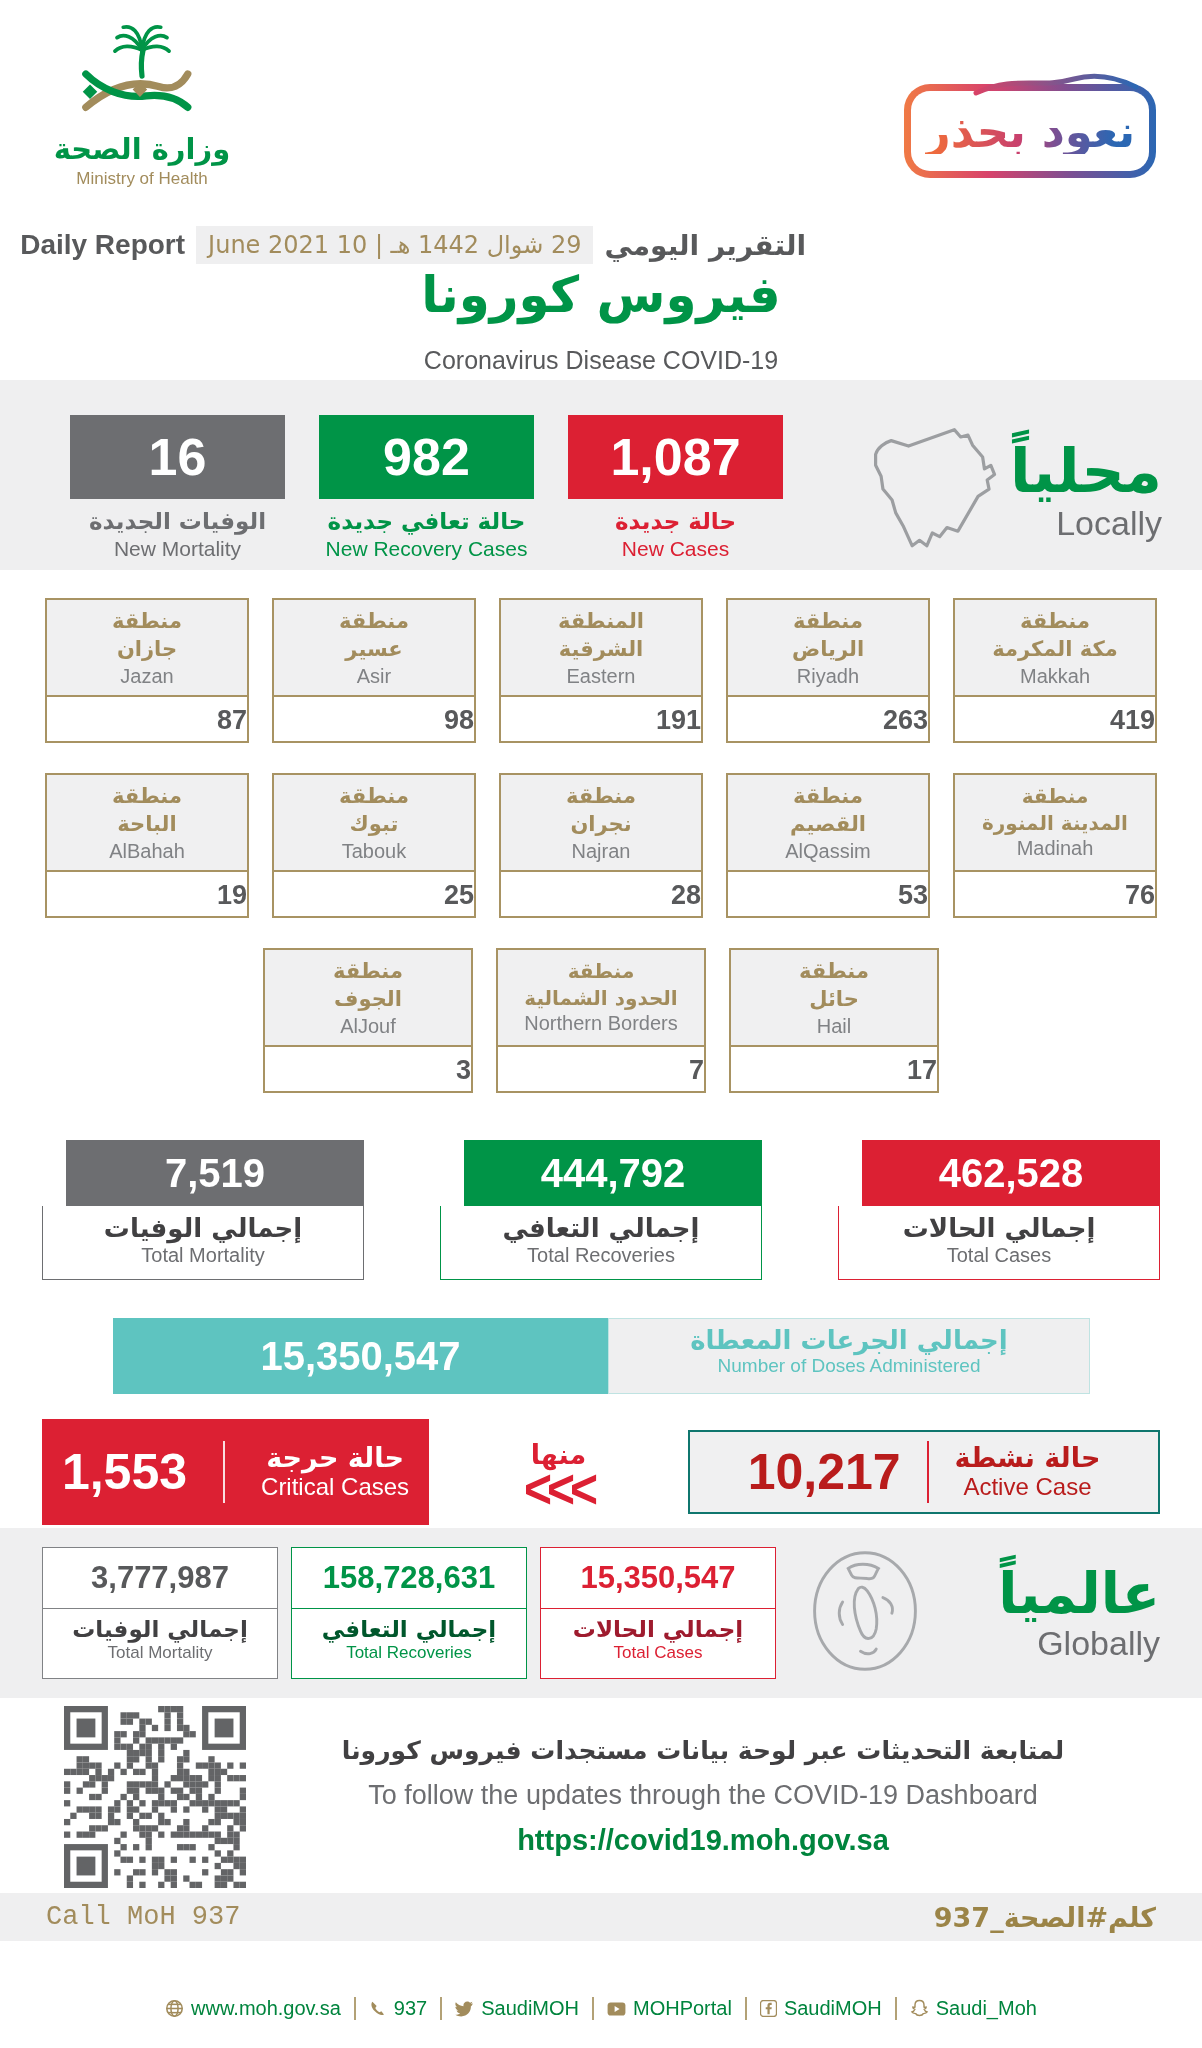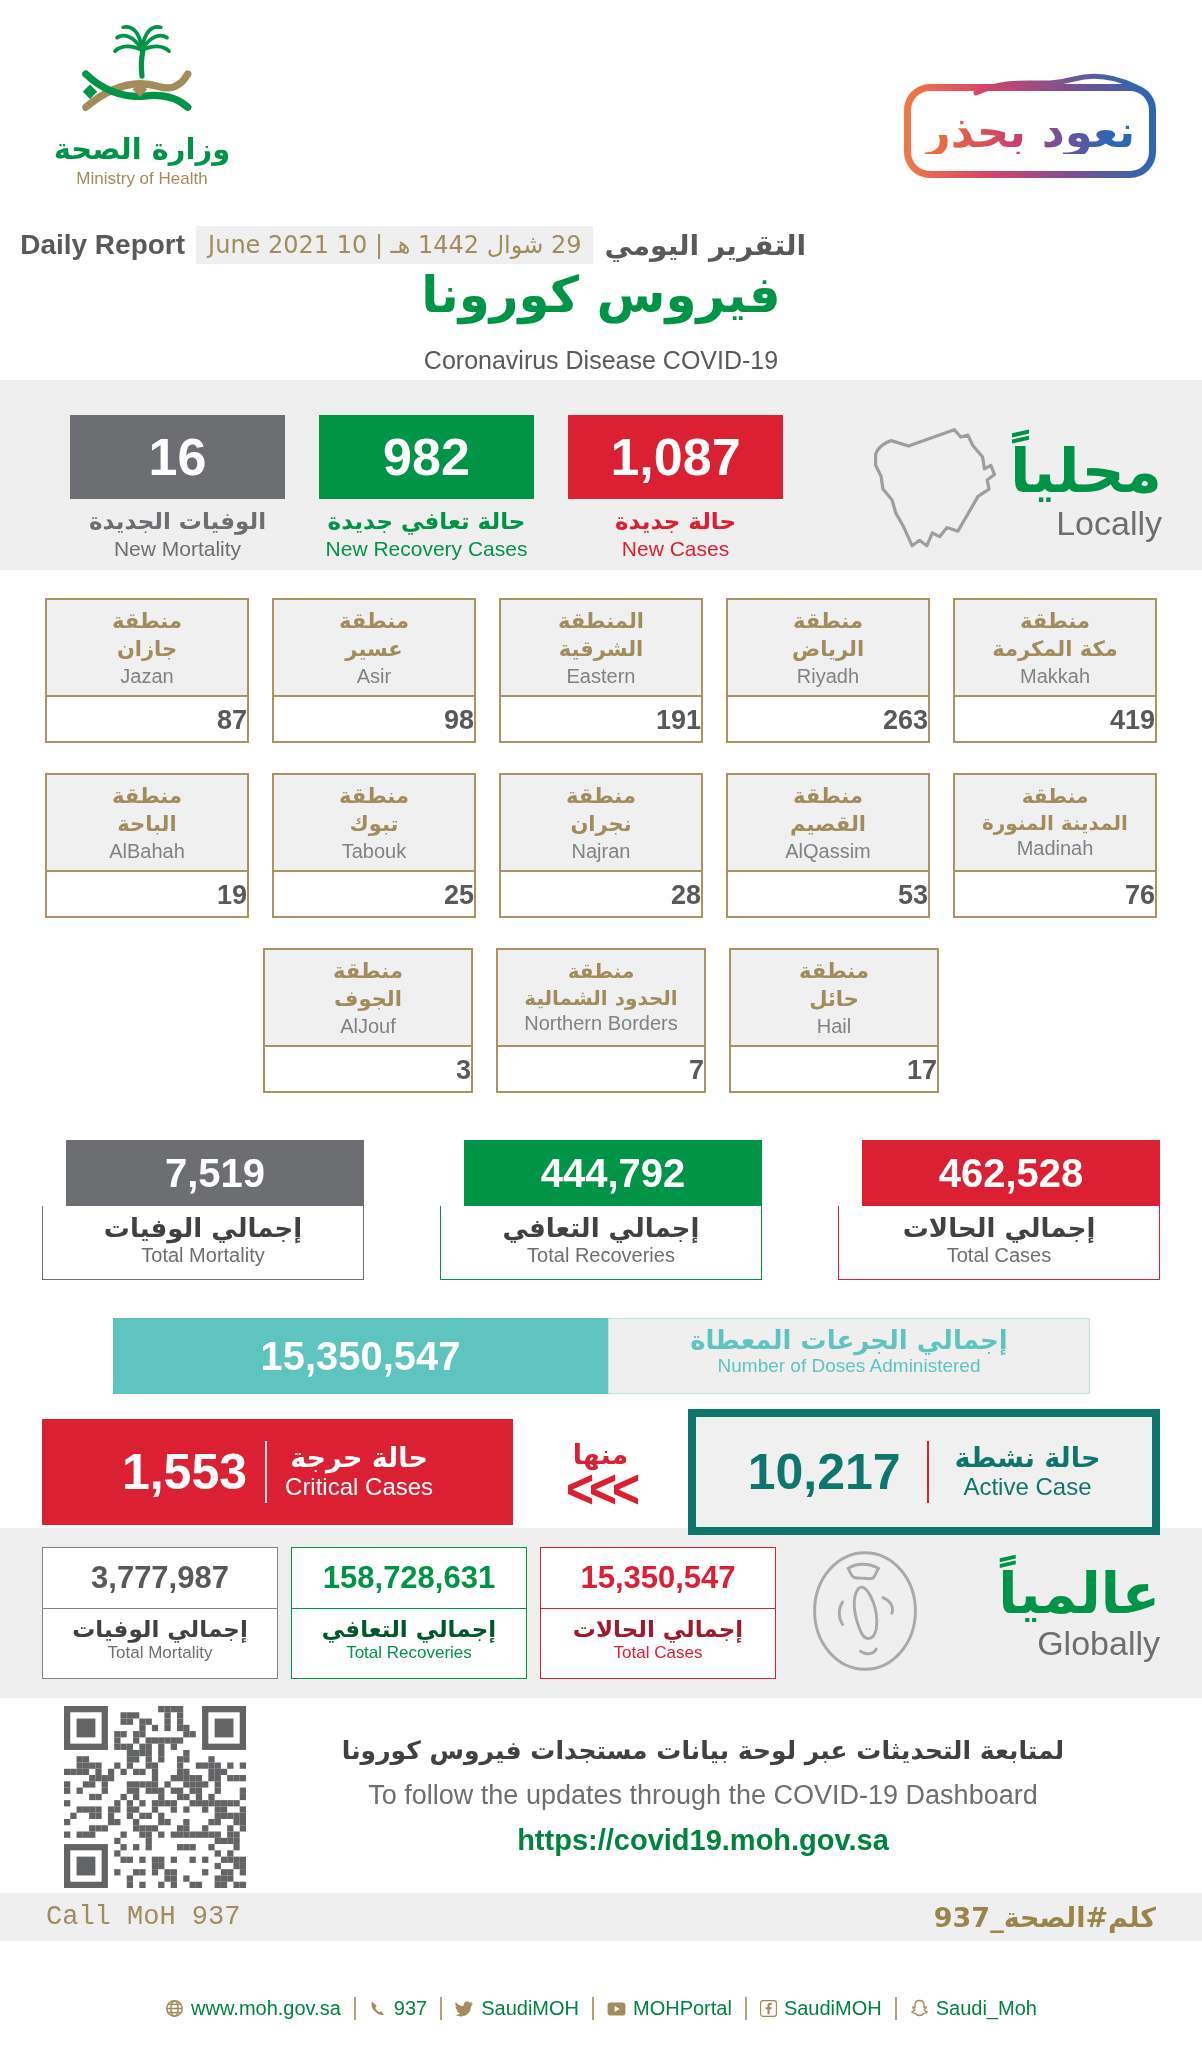--- a/index.html
+++ b/index.html
@@ -78,33 +78,33 @@
   .doses-bar { margin-left:113px; margin-top:8px; width:977px; height:76px; display:flex; }
   .d-num { width:495px; background:#5EC4C0; color:#fff; font-size:40px; font-weight:bold;
            display:flex; align-items:center; justify-content:center; }
   .d-label { flex:1; background:#EFEFF0; border:1px solid #BFE3E2; text-align:center;
              color:#5EC4C0; padding-top:6px; }
   .d-ar { font-size:26px; font-weight:bold; }
   .d-en { font-size:19px; margin-top:0; }
 
   
   .sec-critical { height:120px; padding:8px 42px 0; display:flex; align-items:center; }
-  .crit-box { width:471px; height:106px; background:#DC2033; color:#fff;
-              display:flex; align-items:center; justify-content:center; gap:18px; }
+  .crit-box { width:387px; height:106px; background:#DC2033; color:#fff;
+              display:flex; align-items:center; justify-content:center; gap:36px; }
   .big-num { font-size:50px; font-weight:bold; }
   .vdiv { width:2px; height:62px; background:#fff; opacity:.85; }
   .pair { text-align:center; }
   .pair .p-ar { font-size:27px; font-weight:bold; line-height:1.15; }
   .pair .p-en { font-size:24px; line-height:1.2; }
   .mid-wrap { flex:1; text-align:center; color:#DC2033; padding-top:2px; }
   .mid-ar { font-size:27px; font-weight:bold; }
   .mid-chev { font-size:48px; font-weight:bold; letter-spacing:-5px; line-height:.75;
               transform:scaleY(1.15); margin-top:2px; }
-  .active-box { width:472px; height:126px; background:#F0F0F1; border:8px solid #0f766e;
-                color:#0f766e; display:flex; align-items:center; justify-content:center; gap:26px; }
+  .active-box { width:472px; height:84px; background:#F0F0F1; border:2px solid #0f766e;
+                color:#b91c1c; display:flex; align-items:center; justify-content:center; gap:26px; }
   .active-box .vdiv { background:#DC2033; opacity:1; }
 
   
   .globally-band { height:170px; display:flex; align-items:center; padding:0 42px; gap:13px; }
   .g-card { width:236px; height:132px; background:#fff; border:1px solid; text-align:center; }
   .g-num { font-size:31px; font-weight:bold; padding:12px 0 12px; border-bottom:1px solid; }
   .g-ar { font-size:23px; font-weight:bold; margin-top:7px; }
   .g-en { font-size:17px; margin-top:1px; }
   .g-card.mortality { border-color:#808285; } .g-card.mortality .g-num{ color:#58595B; border-color:#808285; }
   .g-card.mortality .g-ar{ color:#414042; } .g-card.mortality .g-en{ color:#6D6E71; }

